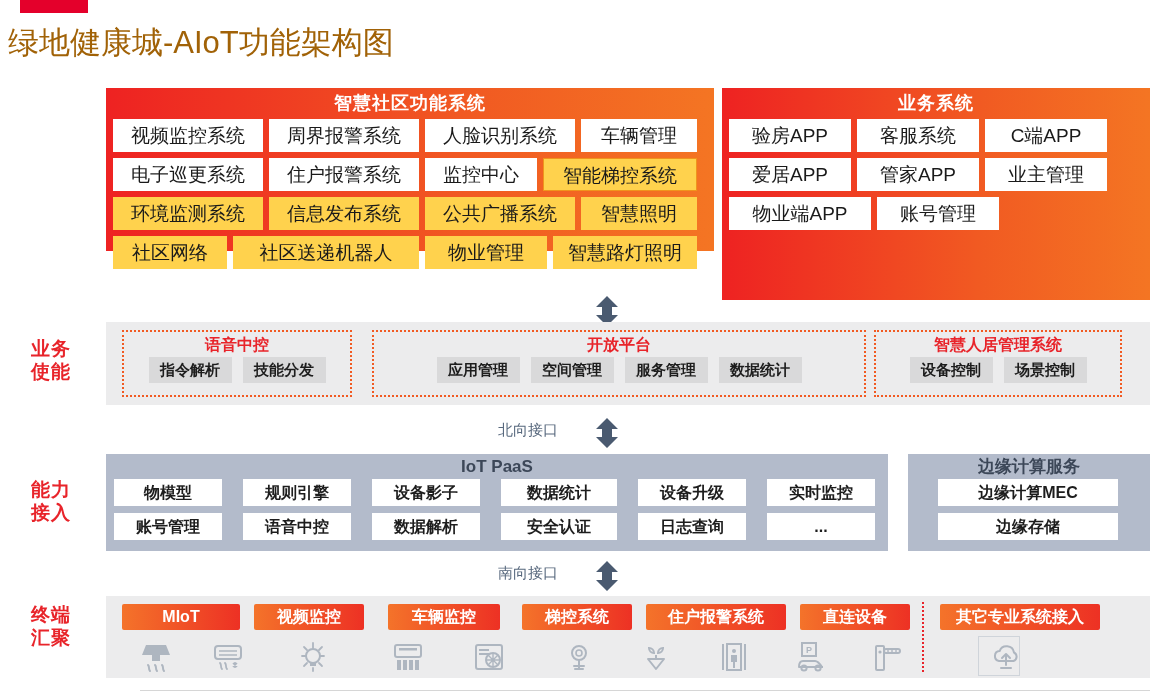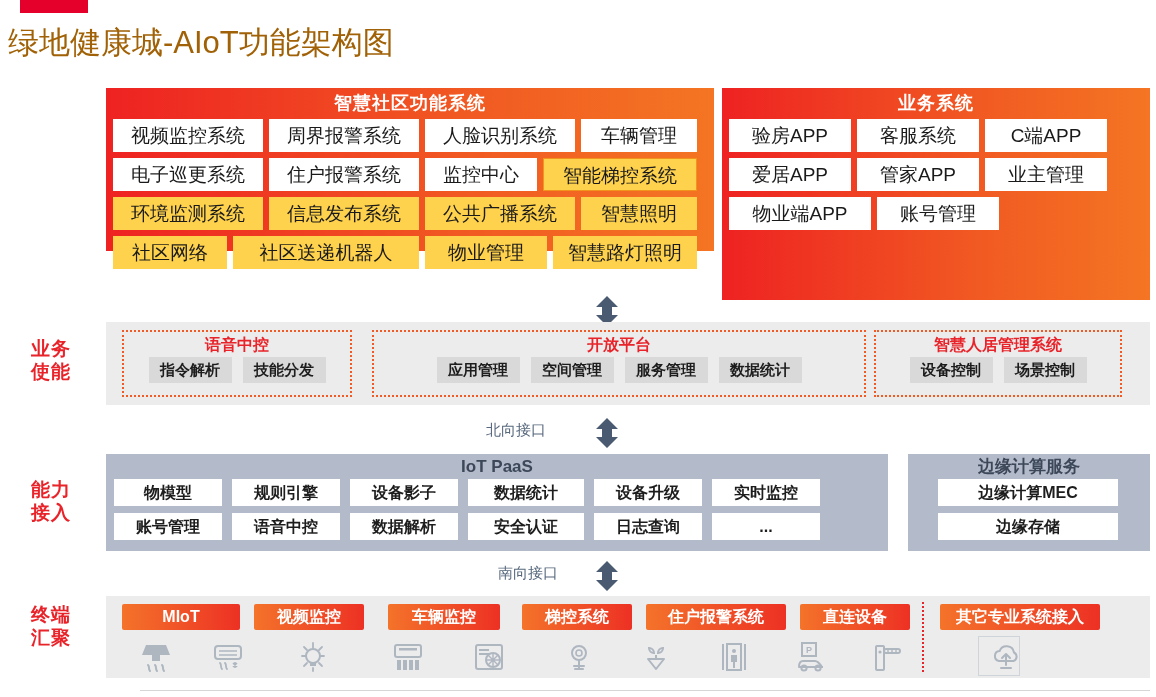--- a/index.html
+++ b/index.html
@@ -36,21 +36,21 @@
             display:flex;flex-direction:column;align-items:center;}
   .dash-title{color:#e8242a;font-weight:bold;font-size:16px;height:25px;line-height:25px;}
   .dash-chips{display:flex;gap:11px;padding:0 10px 7px 10px;}
   .gchip{background:#d9d9da;color:#1d1d1d;font-weight:bold;font-size:15px;
          height:26px;line-height:26px;text-align:center;box-sizing:border-box;white-space:nowrap;}
 
   
   .blue-band{position:absolute;background:#b3bbcb;box-sizing:border-box;}
   .blue-title{color:#3c4758;font-weight:bold;font-size:17px;text-align:center;
               height:25px;line-height:25px;}
-  .wchip-row{display:flex;gap:10px;padding:0 10px 7px 8px;}
+  .wchip-row{display:flex;gap:21px;padding:0 10px 7px 8px;}
   .wchip{background:#ffffff;color:#1d1d1d;font-weight:bold;font-size:16px;
          height:27px;line-height:27px;text-align:center;box-sizing:border-box;white-space:nowrap;}
 
   
   .arrow{position:absolute;width:26px;height:30px;color:#4a5a70;}
   .iface{position:absolute;color:#58697e;font-size:15px;white-space:nowrap;}
 
   
   .term-band{position:absolute;background:#ececed;box-sizing:border-box;}
   .tchip{position:absolute;background:linear-gradient(90deg,#f4732a 0%,#ed3124 100%);
@@ -150,21 +150,21 @@
       </div>
       <div class="dash-box" style="position: absolute; left: 768px; top: 8px; width: 248px; height: 67px;">
         <div class="dash-title">智慧人居管理系统</div>
         <div class="dash-chips">
           <div class="gchip" style="width: 83px;">设备控制</div>
           <div class="gchip" style="width: 83px;">场景控制</div>
         </div>
       </div>
     </div>
 
-  <div class="iface" style="left:486px;top:421px;">北向接口</div>
+  <div class="iface" style="left:498px;top:421px;">北向接口</div>
   <div class="arrow" style="left:594px;top:418px;">
     <svg width="26" height="30" viewBox="0 0 26 30">
       <path d="M13 0 L24 11 L18 11 L18 19 L24 19 L13 30 L2 19 L8 19 L8 11 L2 11 Z" fill="#4a5a70"></path>
     </svg>
   </div>
 
   <div class="layer-label" style="left:22px;top:478px;">
     <div>能力</div>
     <div>接入</div>
   </div>

